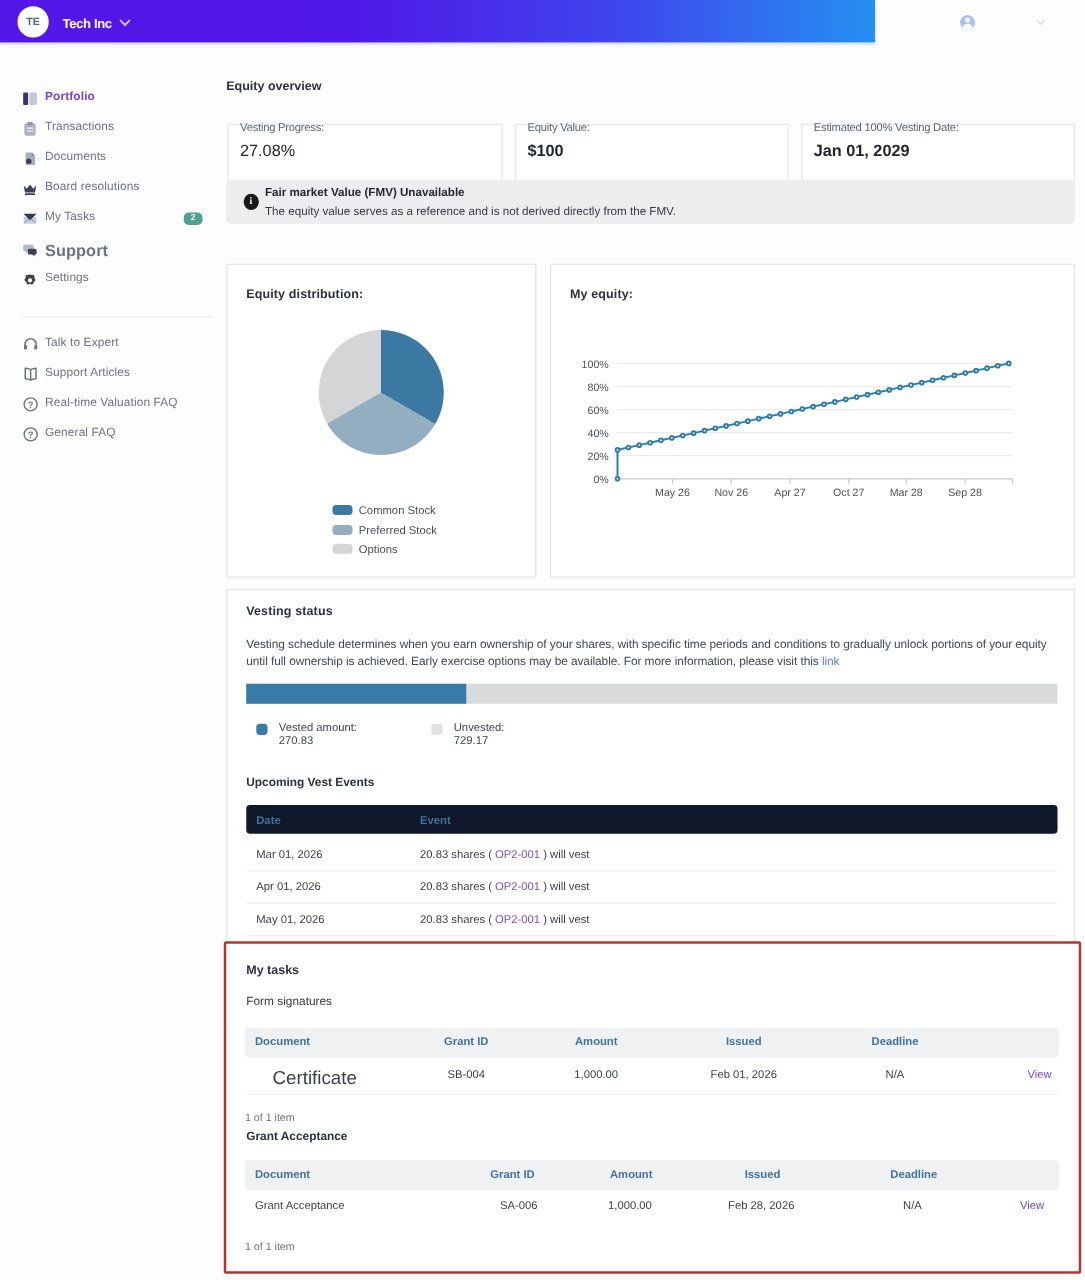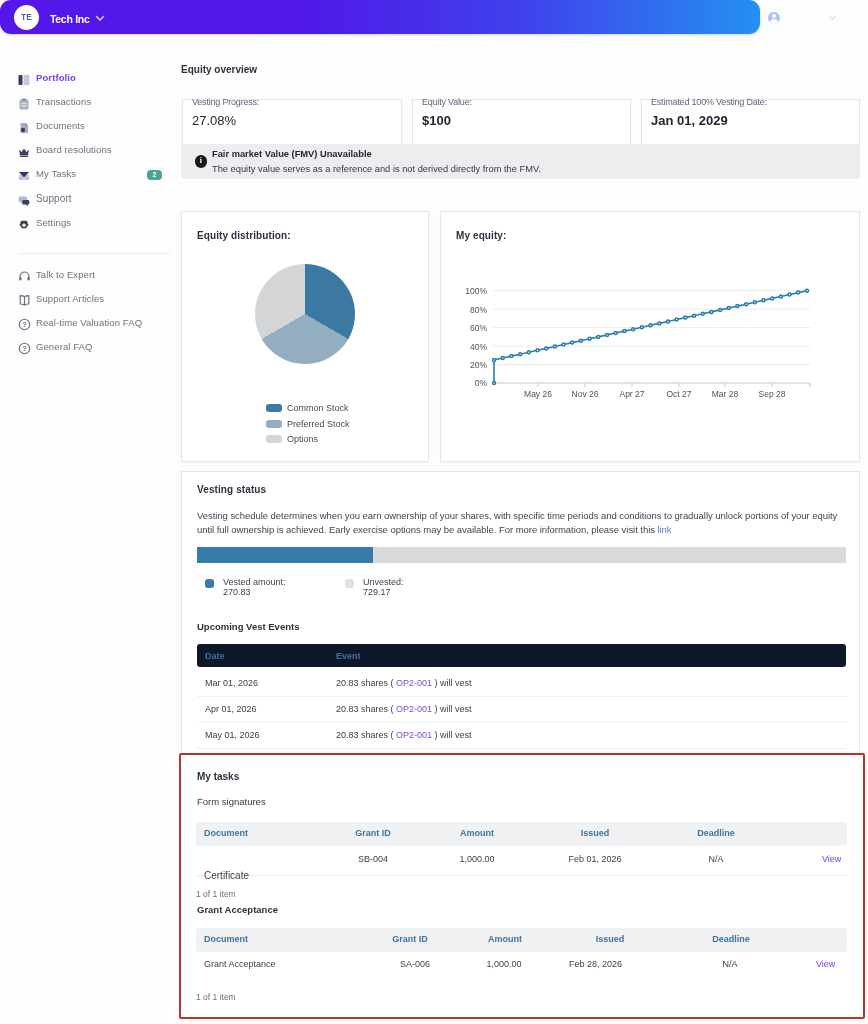--- a/index.html
+++ b/index.html
@@ -6,21 +6,21 @@
 html,body { width:868px; height:1024px; background:#fff; font-family:"Liberation Sans", sans-serif; }
 #page { position:relative; width:868px; height:1024px; overflow:hidden; background:#fdfdfe; }
 .abs { position:absolute; }
 .card { position:absolute; background:#fff; border:1px solid #e4e6ea; border-radius:0; box-shadow:0 1px 2px rgba(30,40,60,0.04);margin-top:13px; }
 .ctitle { font-weight:bold; font-size:10px; color:#2b323d; letter-spacing:0.1px; }
 </style>
 </head>
 <body>
 <div id="page">
 
-<div class="abs" id="header" style="left:0;top:0;width:760px;height:34px;background:linear-gradient(90deg,#5317e8 0%,#5018e8 40%,#3f44ec 70%,#2590f2 100%);box-shadow:0 1px 3px rgba(60,80,150,0.25);border-radius:11px;">
+<div class="abs" id="header" style="left:0;top:0;width:700px;height:34px;background:linear-gradient(90deg,#5317e8 0%,#5018e8 40%,#3f44ec 70%,#2590f2 100%);box-shadow:0 1px 3px rgba(60,80,150,0.25);">
   <div class="abs" style="left:14px;top:5px;width:25px;height:25px;border-radius:50%;background:#fff;text-align:center;line-height:25px;font-size:8.5px;font-weight:bold;color:#4f6a80;">TE</div>
   <div class="abs" style="left:50px;top:12.5px;font-size:10.5px;font-weight:bold;color:#fff;letter-spacing:-0.3px;">Tech Inc</div>
   <svg class="abs" style="left:95px;top:14.5px;" width="10" height="7" viewBox="0 0 10 7">
         <path d="M1.5 1.5 L5 5 L8.5 1.5" stroke="#cfc3f8" stroke-width="1.6" fill="none" stroke-linecap="round"></path>
       </svg>
 
   <div class="abs" style="left:768px;top:11.5px;width:12px;height:12px;border-radius:50%;background:#aac3f2;overflow:hidden;">
     <div class="abs" style="left:3.8px;top:2px;width:4.4px;height:4.4px;border-radius:50%;background:#fff;"></div>
     <div class="abs" style="left:2px;top:7px;width:8px;height:5px;border-radius:4px 4px 0 0;background:#fff;"></div>
   </div>
@@ -61,21 +61,21 @@
 <div class="abs" style="left:18px;top:168px;width:13px;height:13px;"><svg width="12" height="12" viewBox="0 0 12 12">
           <rect x="1" y="4.5" width="10" height="5.5" rx="0.8" fill="#c7cdd9"></rect>
           <path d="M0.8 2 h10.4 L6 7.2 Z" fill="#2e3a5c"></path>
           <path d="M1.4 9.2 L5 6.6 M10.6 9.2 L7 6.6" stroke="#8b94a8" stroke-width="0.8"></path>
         </svg></div>
 <div class="abs" style="left:36px;top:168px;font-size:9.5px;color:#6b7280;font-weight:normal;letter-spacing:0.1px;">My Tasks</div>
 <div class="abs" style="left:18px;top:193px;width:13px;height:13px;"><svg width="12" height="12" viewBox="0 0 12 12">
           <path d="M1 1.5 h6.5 a1.5 1.5 0 0 1 1.5 1.5 v2.5 a1.5 1.5 0 0 1 -1.5 1.5 h-3 l-2 1.8 v-1.8 h-0.5 a1.5 1.5 0 0 1 -1.5 -1.5 v-2.5 a1.5 1.5 0 0 1 1.5 -1.5 z" fill="#b2bac8"></path>
           <path d="M5.5 5 h4.5 a1.3 1.3 0 0 1 1.3 1.3 v2 a1.3 1.3 0 0 1 -1.3 1.3 h-0.4 v1.6 l-1.8 -1.6 h-2.3 a1.3 1.3 0 0 1 -1.3 -1.3 v-2 a1.3 1.3 0 0 1 1.3 -1.3 z" fill="#39415d"></path>
         </svg></div>
-<div class="abs" style="left:36px;top:193px;font-size:10px;color:#6b7280;font-weight:normal;letter-spacing:0.1px;text-align:center;">Support</div>
+<div class="abs" style="left:36px;top:193px;font-size:13px;color:#6b7280;font-weight:bold;letter-spacing:0.1px;text-align:center;">Support</div>
 <div class="abs" style="left:18px;top:217px;width:13px;height:13px;"><svg width="12" height="12" viewBox="0 0 12 12">
           <path d="M6 0.8 l1.3 0.6 1.4-0.2 0.9 1.1-0.2 1.4 1 1.1-0.3 1.4-1.2 0.8-0.3 1.4-1.3 0.6-1.3-0.6-1.3 0.6-1.3-0.6-0.3-1.4-1.2-0.8-0.3-1.4 1-1.1-0.2-1.4 0.9-1.1 1.4 0.2 z" fill="#3a4150" transform="translate(0,0.6)"></path>
           <circle cx="6" cy="6.3" r="1.7" fill="#fdfdfe"></circle>
         </svg></div>
 <div class="abs" style="left:36px;top:217px;font-size:9.5px;color:#6b7280;font-weight:normal;letter-spacing:0.1px;">Settings</div>
 <div class="abs" style="left:147px;top:170px;width:15px;height:10px;border-radius:4px;background:#4da294;color:#fff;font-size:7px;font-weight:bold;text-align:center;line-height:10px;">2</div>
 <div class="abs" style="left:18px;top:253px;width:152px;height:1px;background:#e8eaee;"></div>
 <div class="abs" style="left:18px;top:268.5px;width:13px;height:13px;"><svg width="13" height="13" viewBox="0 0 13 13">
           <path d="M2 8 v-1.5 a4.5 4.5 0 0 1 9 0 V8" fill="none" stroke="#6b7280" stroke-width="1.2"></path>
           <rect x="1.2" y="7" width="2.4" height="3.6" rx="1.1" fill="#6b7280"></rect>
@@ -244,41 +244,41 @@
   <div class="abs" style="left:16px;top:41px;font-size:9.5px;color:#33393f;">Form signatures</div>
 
   <div class="abs" style="left:15px;top:67px;width:651px;height:24px;background:#f0f1f3;border-radius:3px;">
     <div class="abs" style="left:8px;top:5.5px;font-size:9px;font-weight:bold;color:#41729f;">Document</div>
     <div class="abs" style="left:137px;top:5.5px;width:80px;text-align:center;font-size:9px;font-weight:bold;color:#41729f;">Grant ID</div>
     <div class="abs" style="left:241px;top:5.5px;width:80px;text-align:center;font-size:9px;font-weight:bold;color:#41729f;">Amount</div>
     <div class="abs" style="left:359px;top:5.5px;width:80px;text-align:center;font-size:9px;font-weight:bold;color:#41729f;">Issued</div>
     <div class="abs" style="left:480px;top:5.5px;width:80px;text-align:center;font-size:9px;font-weight:bold;color:#41729f;">Deadline</div>
   </div>
   <div class="abs" style="left:15px;top:91px;width:651px;height:30px;border-bottom:1px solid #f0f1f3;">
-    <div class="abs" style="left:8px;top:8px;font-size:10px;color:#393f48;margin-top:16px;">Certificate</div>
+    <div class="abs" style="left:22px;top:8px;font-size:15px;color:#393f48;">Certificate</div>
     <div class="abs" style="left:137px;top:8px;width:80px;text-align:center;font-size:9px;color:#393f48;">SB-004</div>
     <div class="abs" style="left:241px;top:8px;width:80px;text-align:center;font-size:9px;color:#393f48;">1,000.00</div>
     <div class="abs" style="left:359px;top:8px;width:80px;text-align:center;font-size:9px;color:#393f48;">Feb 01, 2026</div>
     <div class="abs" style="left:480px;top:8px;width:80px;text-align:center;font-size:9px;color:#393f48;">N/A</div>
     <div class="abs" style="left:626px;top:8px;font-size:9px;color:#7440d9;">View</div>
   </div>
   <div class="abs" style="left:15px;top:134px;font-size:8.5px;color:#6a7077;">1 of 1 item</div>
   <div class="abs" style="left:16px;top:149px;font-size:9.5px;font-weight:bold;color:#2b323d;">Grant Acceptance</div>
 
   <div class="abs" style="left:15px;top:173px;width:651px;height:24px;background:#f0f1f3;border-radius:3px;">
     <div class="abs" style="left:8px;top:5.5px;font-size:9px;font-weight:bold;color:#41729f;">Document</div>
     <div class="abs" style="left:174px;top:5.5px;width:80px;text-align:center;font-size:9px;font-weight:bold;color:#41729f;">Grant ID</div>
     <div class="abs" style="left:269px;top:5.5px;width:80px;text-align:center;font-size:9px;font-weight:bold;color:#41729f;">Amount</div>
     <div class="abs" style="left:374px;top:5.5px;width:80px;text-align:center;font-size:9px;font-weight:bold;color:#41729f;">Issued</div>
     <div class="abs" style="left:495px;top:5.5px;width:80px;text-align:center;font-size:9px;font-weight:bold;color:#41729f;">Deadline</div>
   </div>
   <div class="abs" style="left:15px;top:197px;width:651px;height:30px;">
     <div class="abs" style="left:8px;top:7px;font-size:9px;color:#393f48;">Grant Acceptance</div>
     <div class="abs" style="left:179px;top:7px;width:80px;text-align:center;font-size:9px;color:#393f48;">SA-006</div>
     <div class="abs" style="left:268px;top:7px;width:80px;text-align:center;font-size:9px;color:#393f48;">1,000.00</div>
-    <div class="abs" style="left:373px;top:7px;width:80px;text-align:left;font-size:9px;color:#393f48;">Feb 28, 2026</div>
+    <div class="abs" style="left:373px;top:7px;width:80px;text-align:center;font-size:9px;color:#393f48;">Feb 28, 2026</div>
     <div class="abs" style="left:494px;top:7px;width:80px;text-align:center;font-size:9px;color:#393f48;">N/A</div>
     <div class="abs" style="left:620px;top:7px;font-size:9px;color:#7440d9;">View</div>
   </div>
   <div class="abs" style="left:15px;top:237px;font-size:8.5px;color:#6a7077;">1 of 1 item</div>
 </div>
 
 </div>
 
 </body></html>

